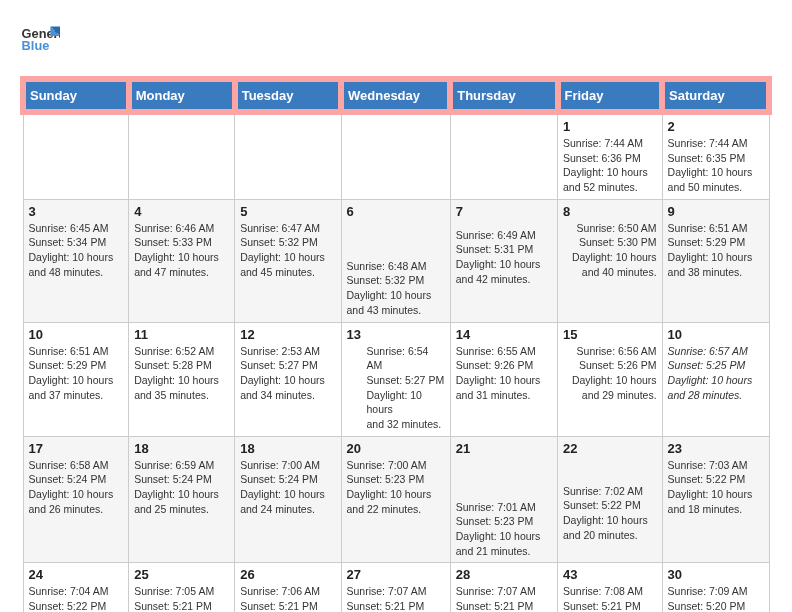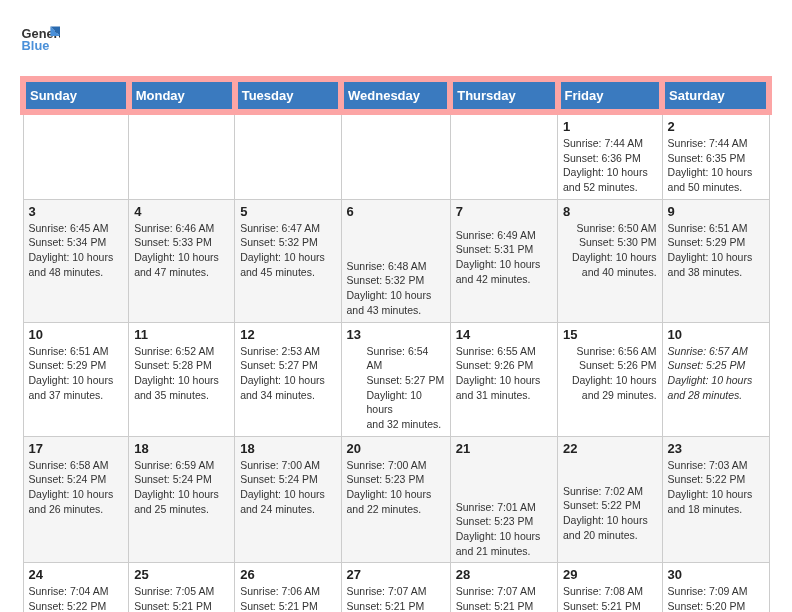--- a/index.html
+++ b/index.html
@@ -319,21 +319,21 @@
 and 14 minutes.</div>
         </td>
         <td>
           <span class="day-number">28</span>
           <div class="day-info" style="white-space: pre-line;">Sunrise: 7:07 AM
 Sunset: 5:21 PM
 Daylight: 10 hours
 and 13 minutes.</div>
         </td>
         <td>
-          <span class="day-number">29</span>
+          <span class="day-number">43</span>
           <div class="day-info" style="white-space: pre-line;">Sunrise: 7:08 AM
 Sunset: 5:21 PM
 Daylight: 10 hours
 and 12 minutes.</div>
         </td>
         <td>
           <span class="day-number">30</span>
           <div class="day-info" style="white-space: pre-line;">Sunrise: 7:09 AM
 Sunset: 5:20 PM
 Daylight: 10 hours

